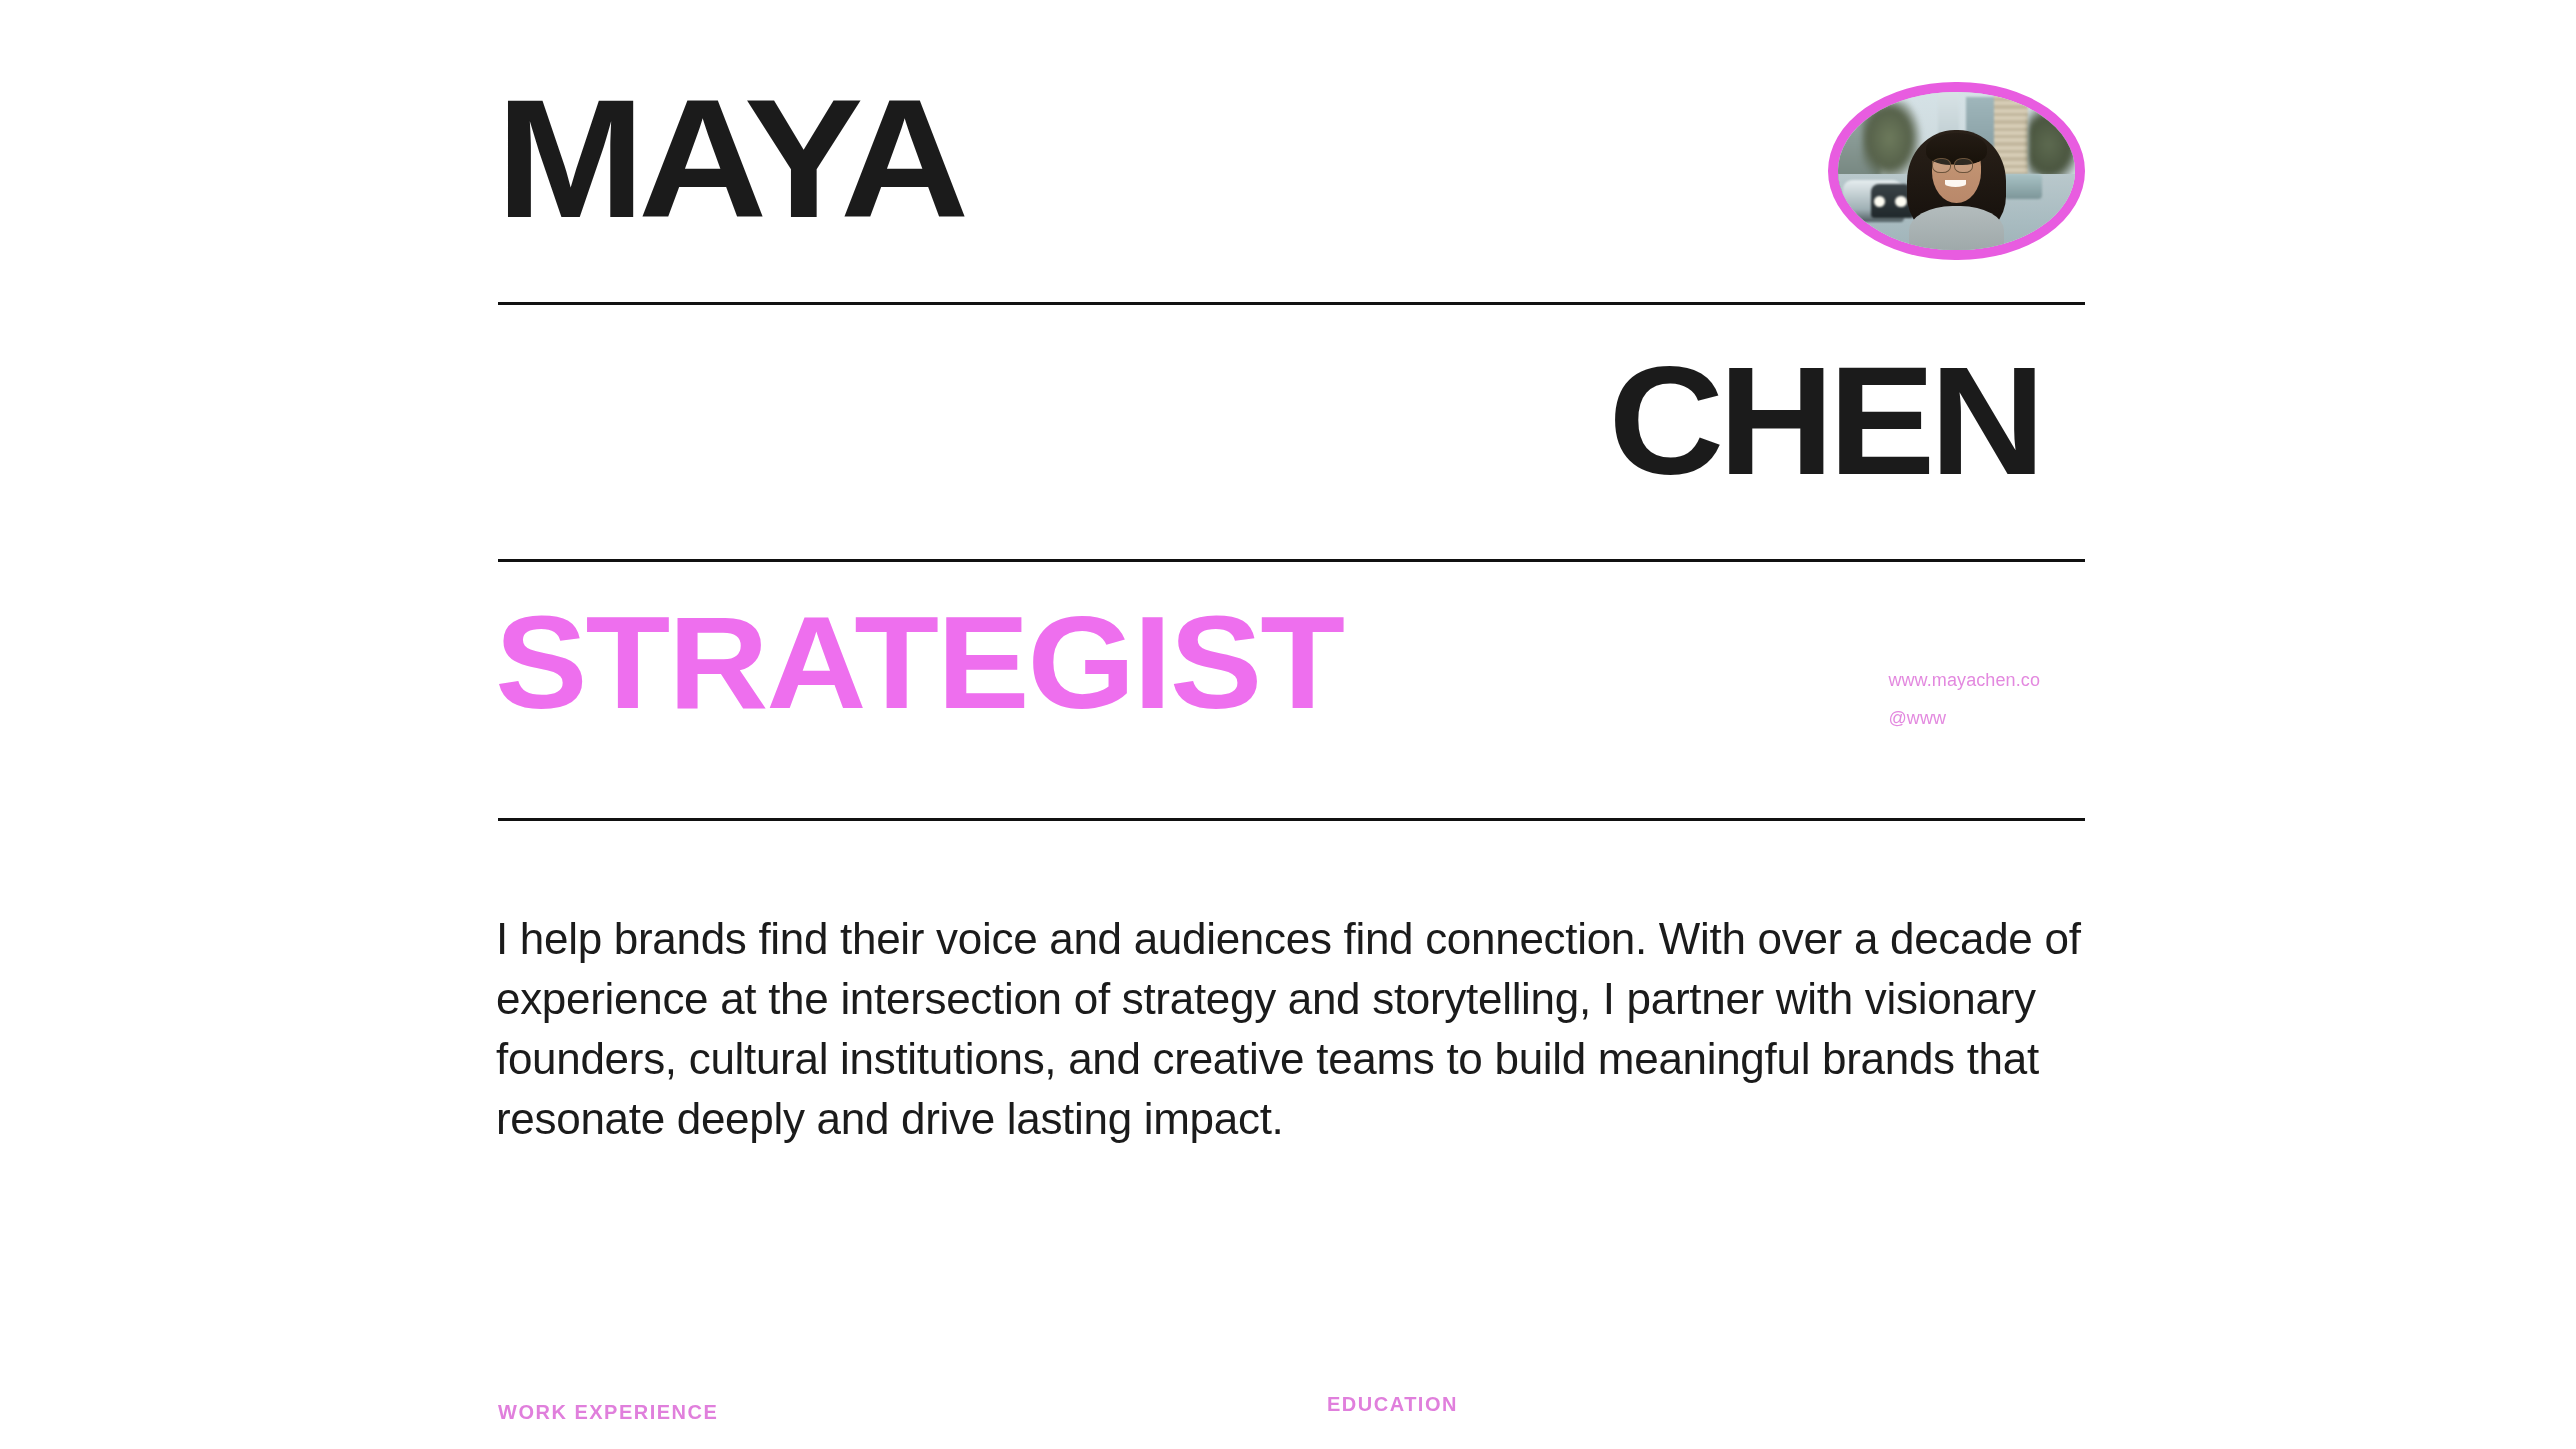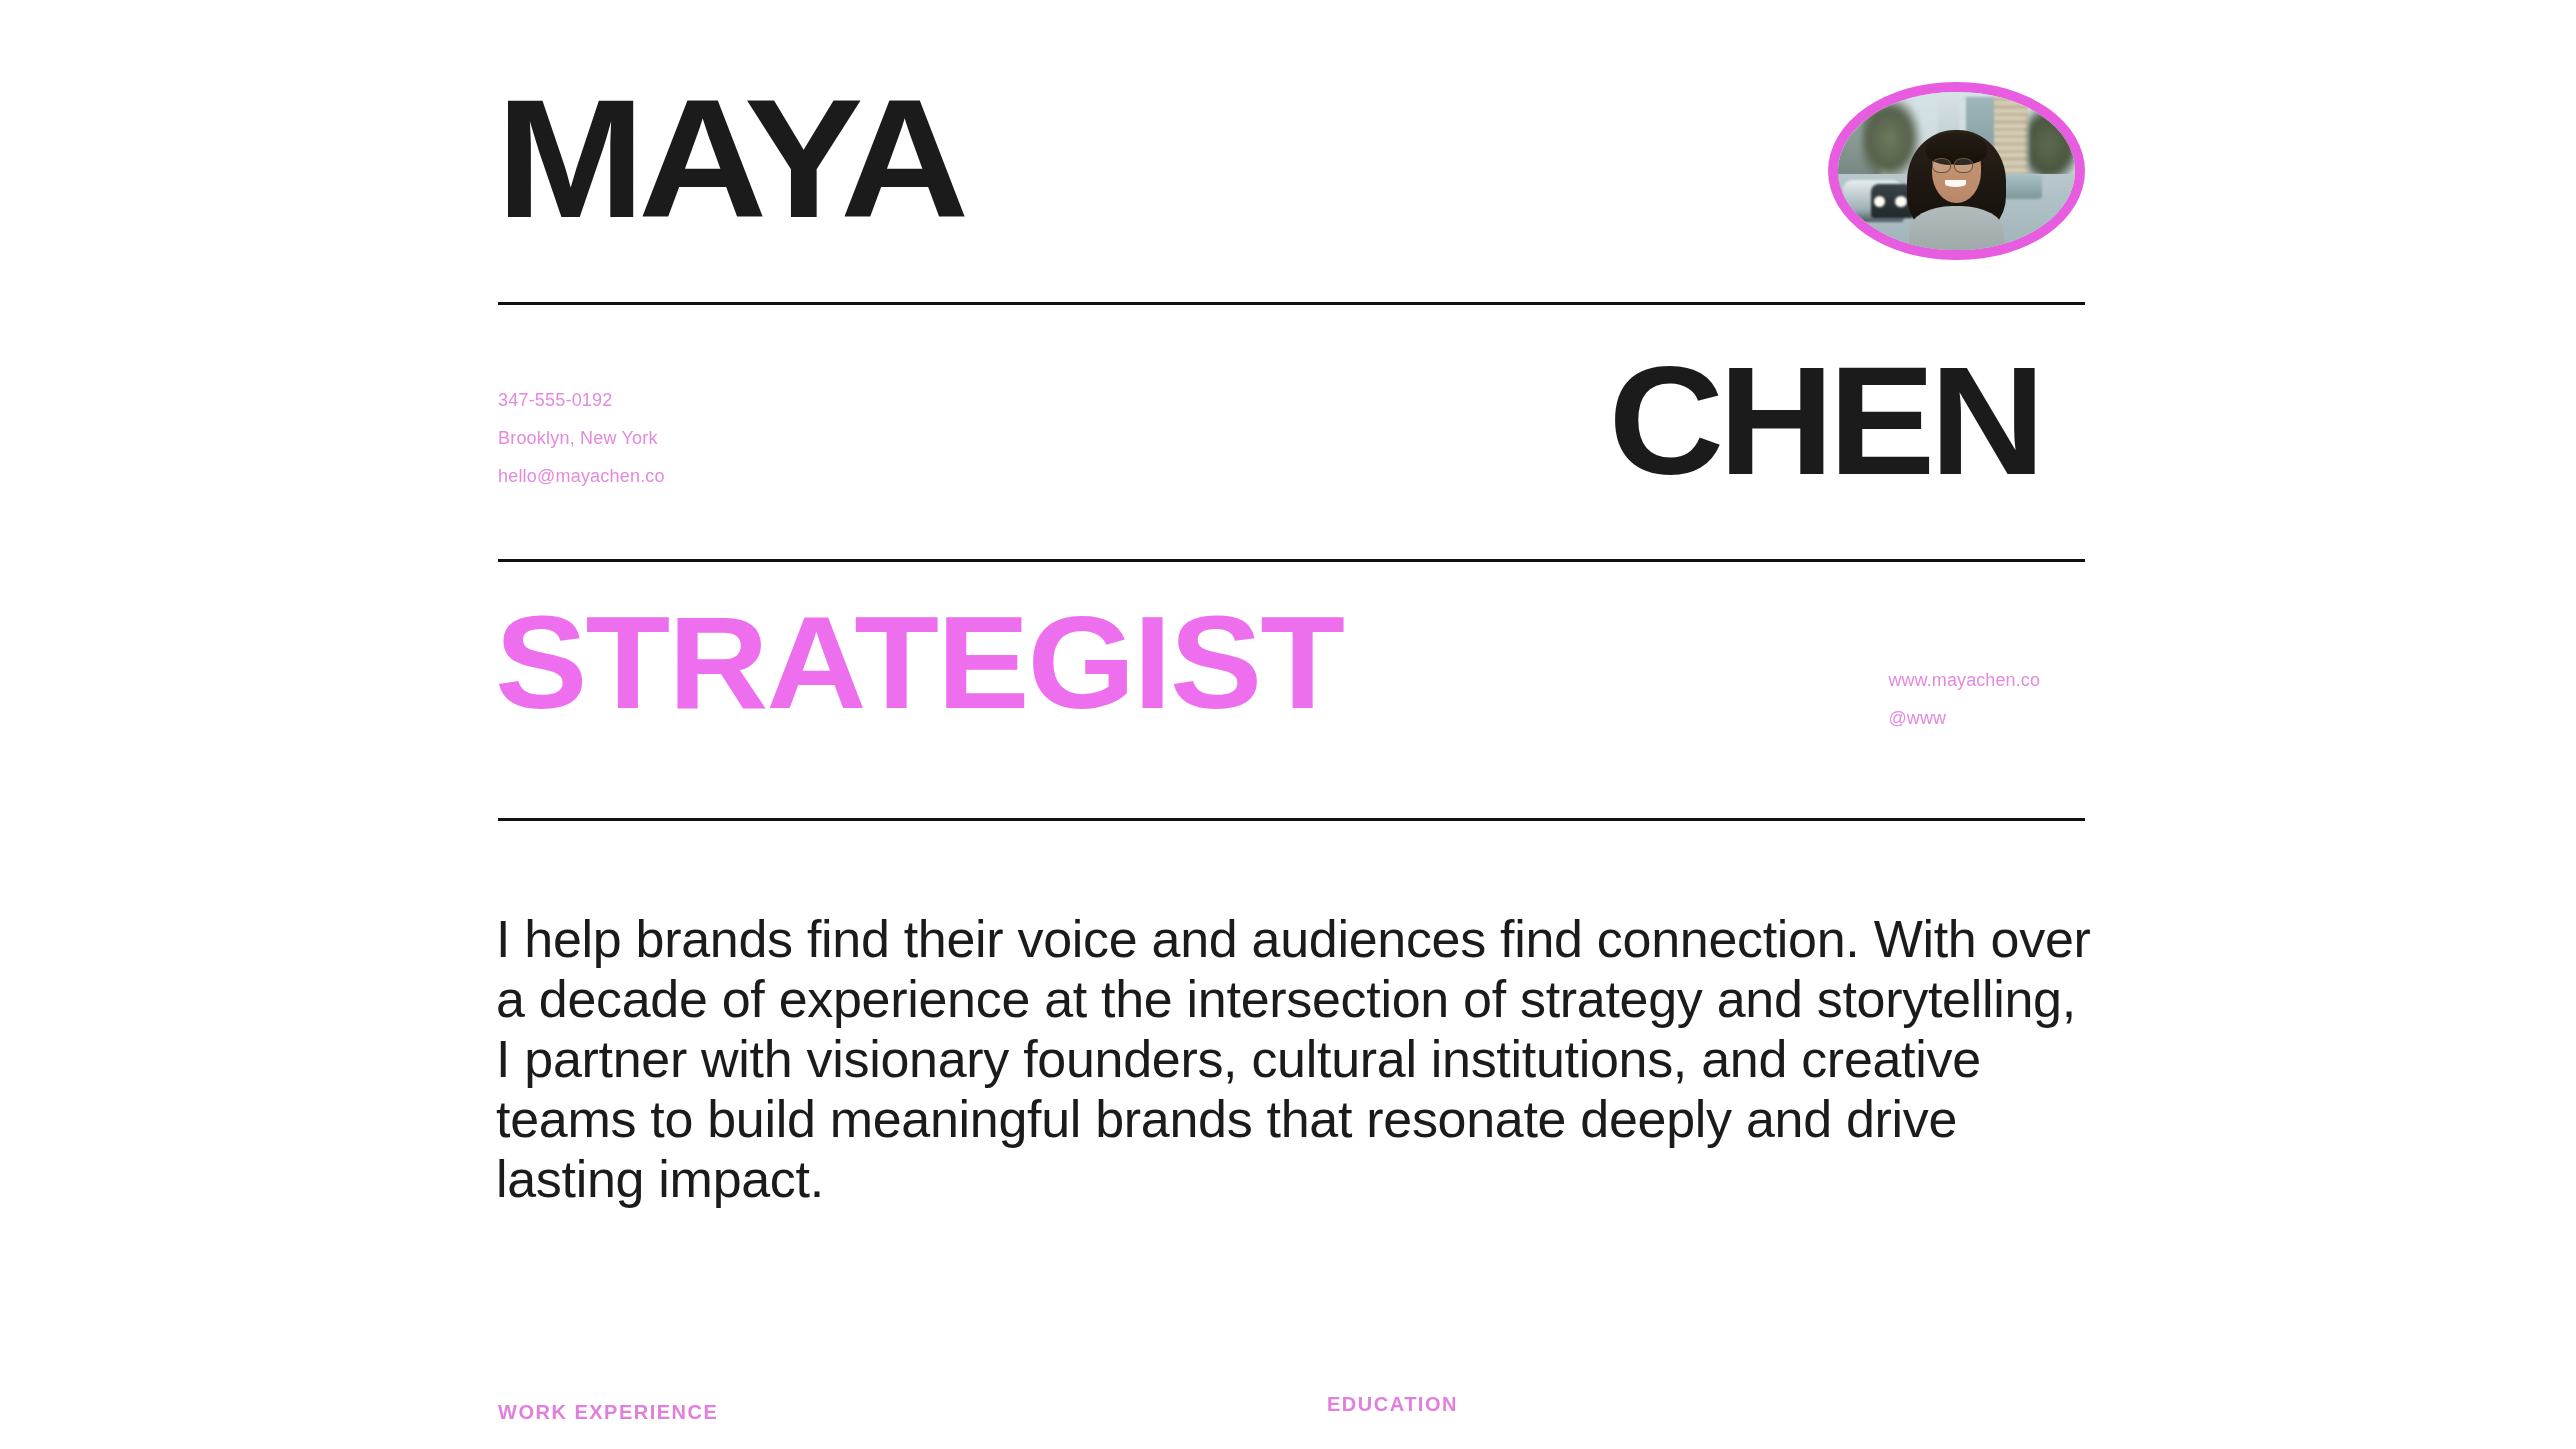--- a/index.html
+++ b/index.html
@@ -224,21 +224,21 @@
     color:#e389df;
     letter-spacing:0.1px;
   }
   .links div { white-space:nowrap; }
 
   
   .summary {
     position:absolute;
     left:496px; top:909px;
     width:1597px;
-    font-size:52px;
+    font-size:44px;
     line-height:60px;
     color:#1b1b1b;
     letter-spacing:-0.3px;
   }
 
   
   .section-label {
     position:absolute;
     top:1393px;
     font-family:"Liberation Sans", sans-serif;
@@ -281,25 +281,20 @@
         <div class="ph-glass-l"></div>
         <div class="ph-glass-r"></div>
         <div class="ph-glass-bridge"></div>
         <div class="ph-smile"></div>
       </div>
     </div>
   </div>
 
   <div class="rule" id="rule-1"></div>
 
-  <div class="contact">
-    <div>347-555-0192</div>
-    <div>Brooklyn, New York</div>
-    <div>hello@mayachen.co</div>
-  </div>
 
   <div class="name-last">CHEN</div>
 
   <div class="rule" id="rule-2"></div>
 
   <div class="role">STRATEGIST</div>
 
   <div class="links">
     <div>www.mayachen.co</div>
     <div>@www</div>

